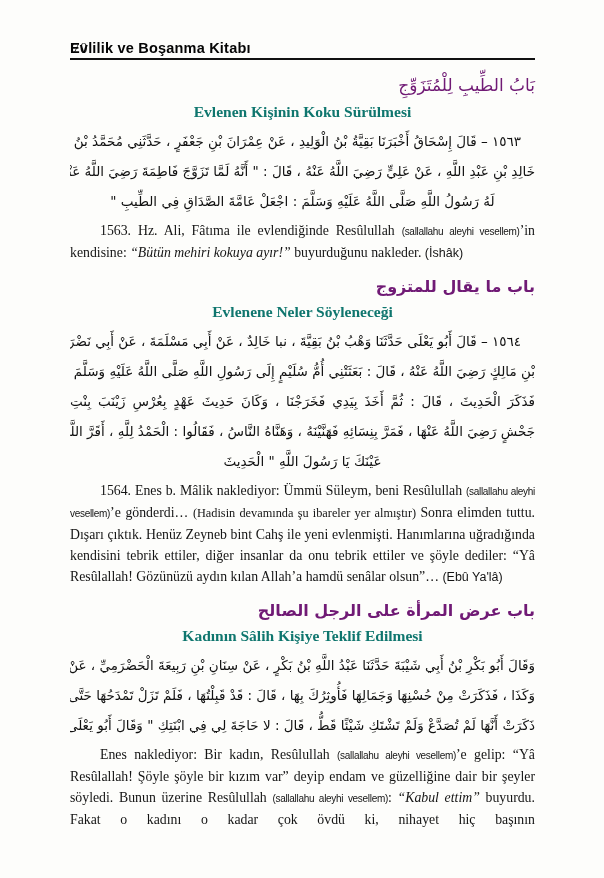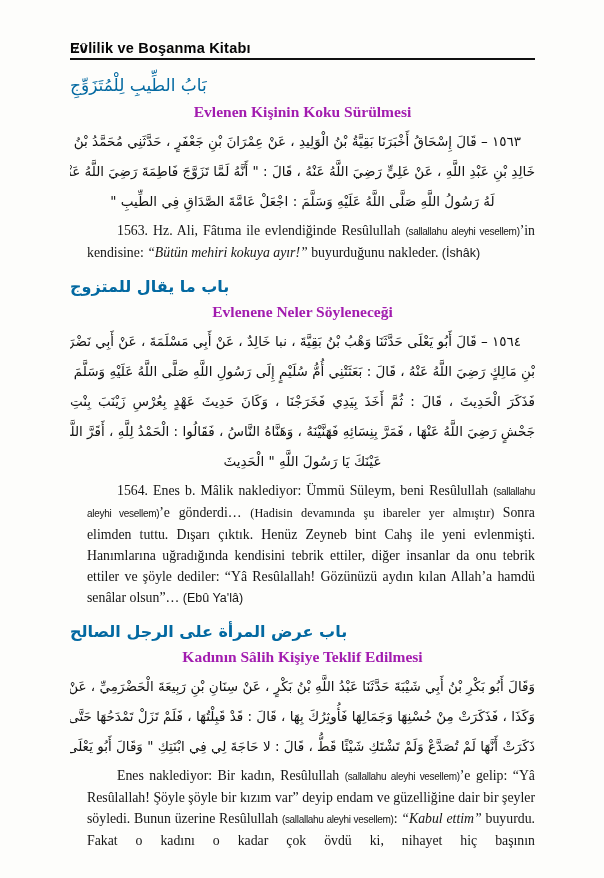--- a/index.html
+++ b/index.html
@@ -37,41 +37,41 @@
     text-align: left;
     font-family: "Liberation Sans", sans-serif;
     font-weight: bold;
     font-size: 14.5px;
     letter-spacing: 0.2px;
     color: #050505;
   }
   
   .ar-title {
     margin: 10px 0 2px 0;
-    text-align: left;
+    text-align: right;
     direction: rtl;
     font-family: "DejaVu Sans", sans-serif;
     font-weight: normal;
     font-size: 17px;
     line-height: 30px;
-    color: #0369a1;
+    color: #701a75;
   }
   .ar-title.bold {
     font-weight: bold;
     font-size: 16px;
     line-height: 26px;
   }
   .tr-title {
     margin: 0 0 4px 0;
     text-align: center;
     font-family: "Liberation Serif", serif;
     font-weight: bold;
     font-size: 15.5px;
     line-height: 20px;
-    color: #a21caf;
+    color: #0f766e;
   }
   
   .ar-block {
     direction: rtl;
     font-family: "DejaVu Sans", sans-serif;
     font-size: 13.5px;
     color: #111;
     margin: 2px 0 4px 0;
   }
   .ar-line {
@@ -85,21 +85,21 @@
   .ar-line.center {
     text-align: left;
     text-align-last: center;
   }
   .ar-line.small {
     font-size: 10.5px;
     line-height: 24px;
   }
   
   .tr-para {
-    margin: 2px 0 6px 17px;
+    margin: 2px 0 6px 0;
     font-size: 13.8px;
     line-height: 21px;
     text-align: justify;
     text-indent: 30px;
     color: #141414;
   }
   .tr-para.stretch-last { text-align-last: justify; }
   .seg-n { }
   .seg-i { font-style: italic; }
   .seg-sal {

